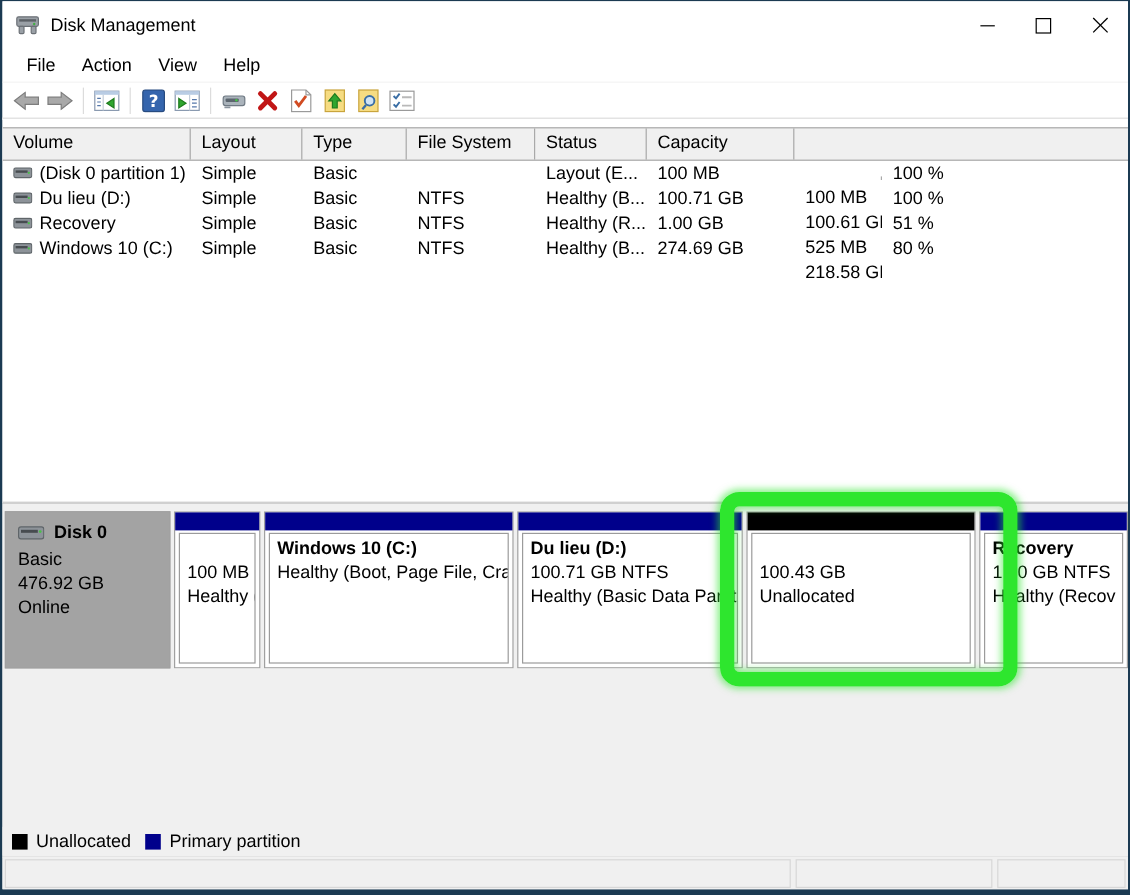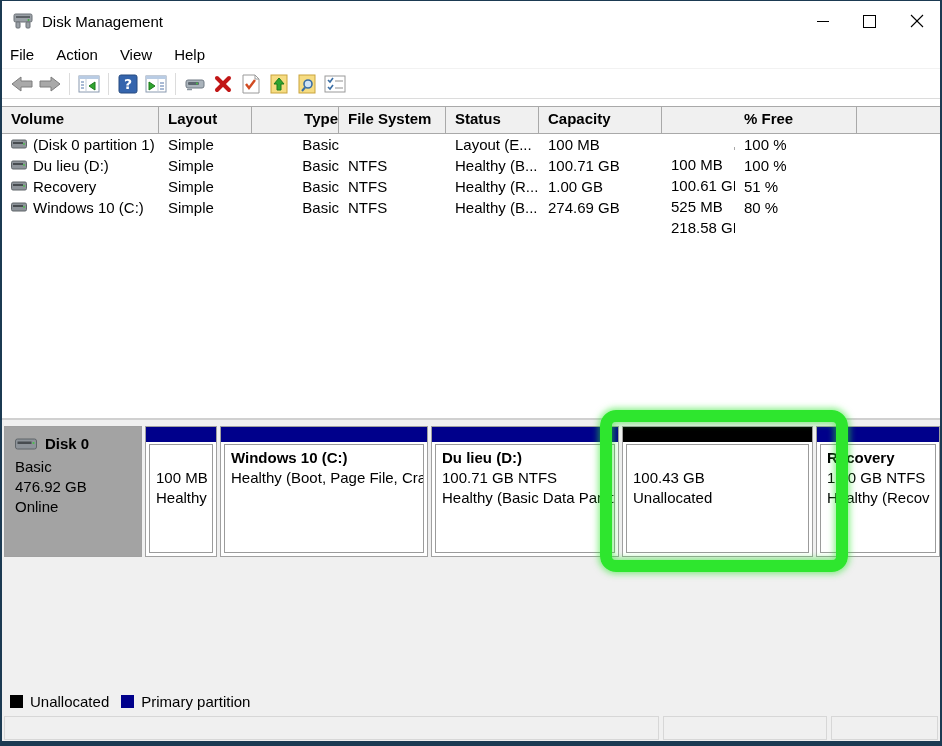--- a/index.html
+++ b/index.html
@@ -15,32 +15,32 @@
   .titlebar{height:40px;display:flex;align-items:center;background:#fff;}
   .titlebar .appicon{margin-left:11px;margin-right:9px;display:flex;}
   .titlebar .title{font-size:15px;}
   .win-controls{margin-left:auto;display:flex;height:100%;}
   .win-btn{width:47px;height:100%;display:flex;align-items:center;justify-content:center;cursor:default;}
   .glyph-min{width:12px;height:0;border-top:1px solid #000;}
   .glyph-max{width:11px;height:11px;border:1px solid #000;}
   
   .menubar{height:27px;display:flex;align-items:center;background:#fff;font-size:15px;border-bottom:1px solid #f2f2f2;}
   .menu-item{padding:3px 11px;}
-  .menu-item:first-child{padding-left:8px;}
+  .menu-item:first-child{padding-left:20px;}
   
   .toolbar{height:30px;display:flex;align-items:center;background:#fff;border-bottom:1px solid #e9e9e9;padding-left:6px;}
   .tb-icon{width:26px;height:24px;display:flex;align-items:center;justify-content:center;margin:0 1px;}
   .tb-sep{width:1px;height:22px;background:#dcdcdc;margin:0 5px;}
   
   .top-pane{position:absolute;left:0;top:97px;width:938px;height:320px;background:#fff;border-top:1px solid #dcdcdc;}
-  .vt-header{display:flex;height:26px;margin-top:7px;background:#f0f0f0;border-top:1px solid #a9a9a9;border-bottom:1px solid #a9a9a9;font-size:15px;font-weight:bold;}
+  .vt-header{display:flex;height:26px;margin-top:7px;background:#f0f0f0;border-top:1px solid #a9a9a9;border-bottom:1px solid #a9a9a9;font-size:15px;}
   .vt-hcell{box-sizing:border-box;border-right:1px solid #a9a9a9;padding:3px 0 0 9px;white-space:nowrap;overflow:hidden;}
   .vt-row{display:flex;height:21px;font-size:15px;align-items:center;}
   .vt-cell{box-sizing:border-box;padding-left:9px;white-space:nowrap;overflow:hidden;}
-  .c-volume{width:157px;}.c-layout{width:93px;}.c-type{width:87px;text-align:right;}.c-fs{width:107px;}
+  .c-volume{width:157px;}.c-layout{width:93px;}.c-type{width:87px;}.c-fs{width:107px;}
   .c-status{width:93px;}.c-capacity{width:123px;}.c-free{width:73px;margin-top:40px;}.c-pct{width:122px;}
   .c-fill{flex:1;border-right:none;}
   .vol-cell{display:flex;align-items:center;gap:6px;text-align:right;}
   
   .splitter{position:absolute;left:0;top:417px;width:938px;height:2px;background:#d0d0d0;}
   
   .bottom-pane{position:absolute;left:0;top:419px;width:938px;height:294px;background:#f0f0f0;border-bottom:1px solid #a9a9a9;}
   .disk-info{
     position:absolute;left:2px;top:6px;width:138px;height:131px;box-sizing:border-box;
     background:#a3a3a3;border:1px solid #a0a0a0;padding:7px 0 0 10px;font-size:15px;line-height:20px;
@@ -197,21 +197,20 @@
 
   <div class="top-pane">
     <div class="vt-header">
       <div class="vt-hcell c-volume">Volume</div>
       <div class="vt-hcell c-layout">Layout</div>
       <div class="vt-hcell c-type">Type</div>
       <div class="vt-hcell c-fs">File System</div>
       <div class="vt-hcell c-status">Status</div>
       <div class="vt-hcell c-capacity">Capacity</div>
       <div class="vt-hcell c-free">Free Sp...</div>
-      <div class="vt-hcell c-pct">% Free</div>
       <div class="vt-hcell c-fill"></div>
     </div>
 
     <div class="vt-row">
       <div class="vt-cell c-volume vol-cell">
         <svg width="16" height="11" viewBox="0 0 16 11">
             <rect x="0.5" y="1" width="15" height="8" rx="1.5" fill="#8d9399" stroke="#5f6569"></rect>
             <rect x="2" y="3" width="10" height="2" fill="#474c50"></rect>
             <circle cx="13" cy="5" r="0.9" fill="#46c246"></circle>
           </svg>

